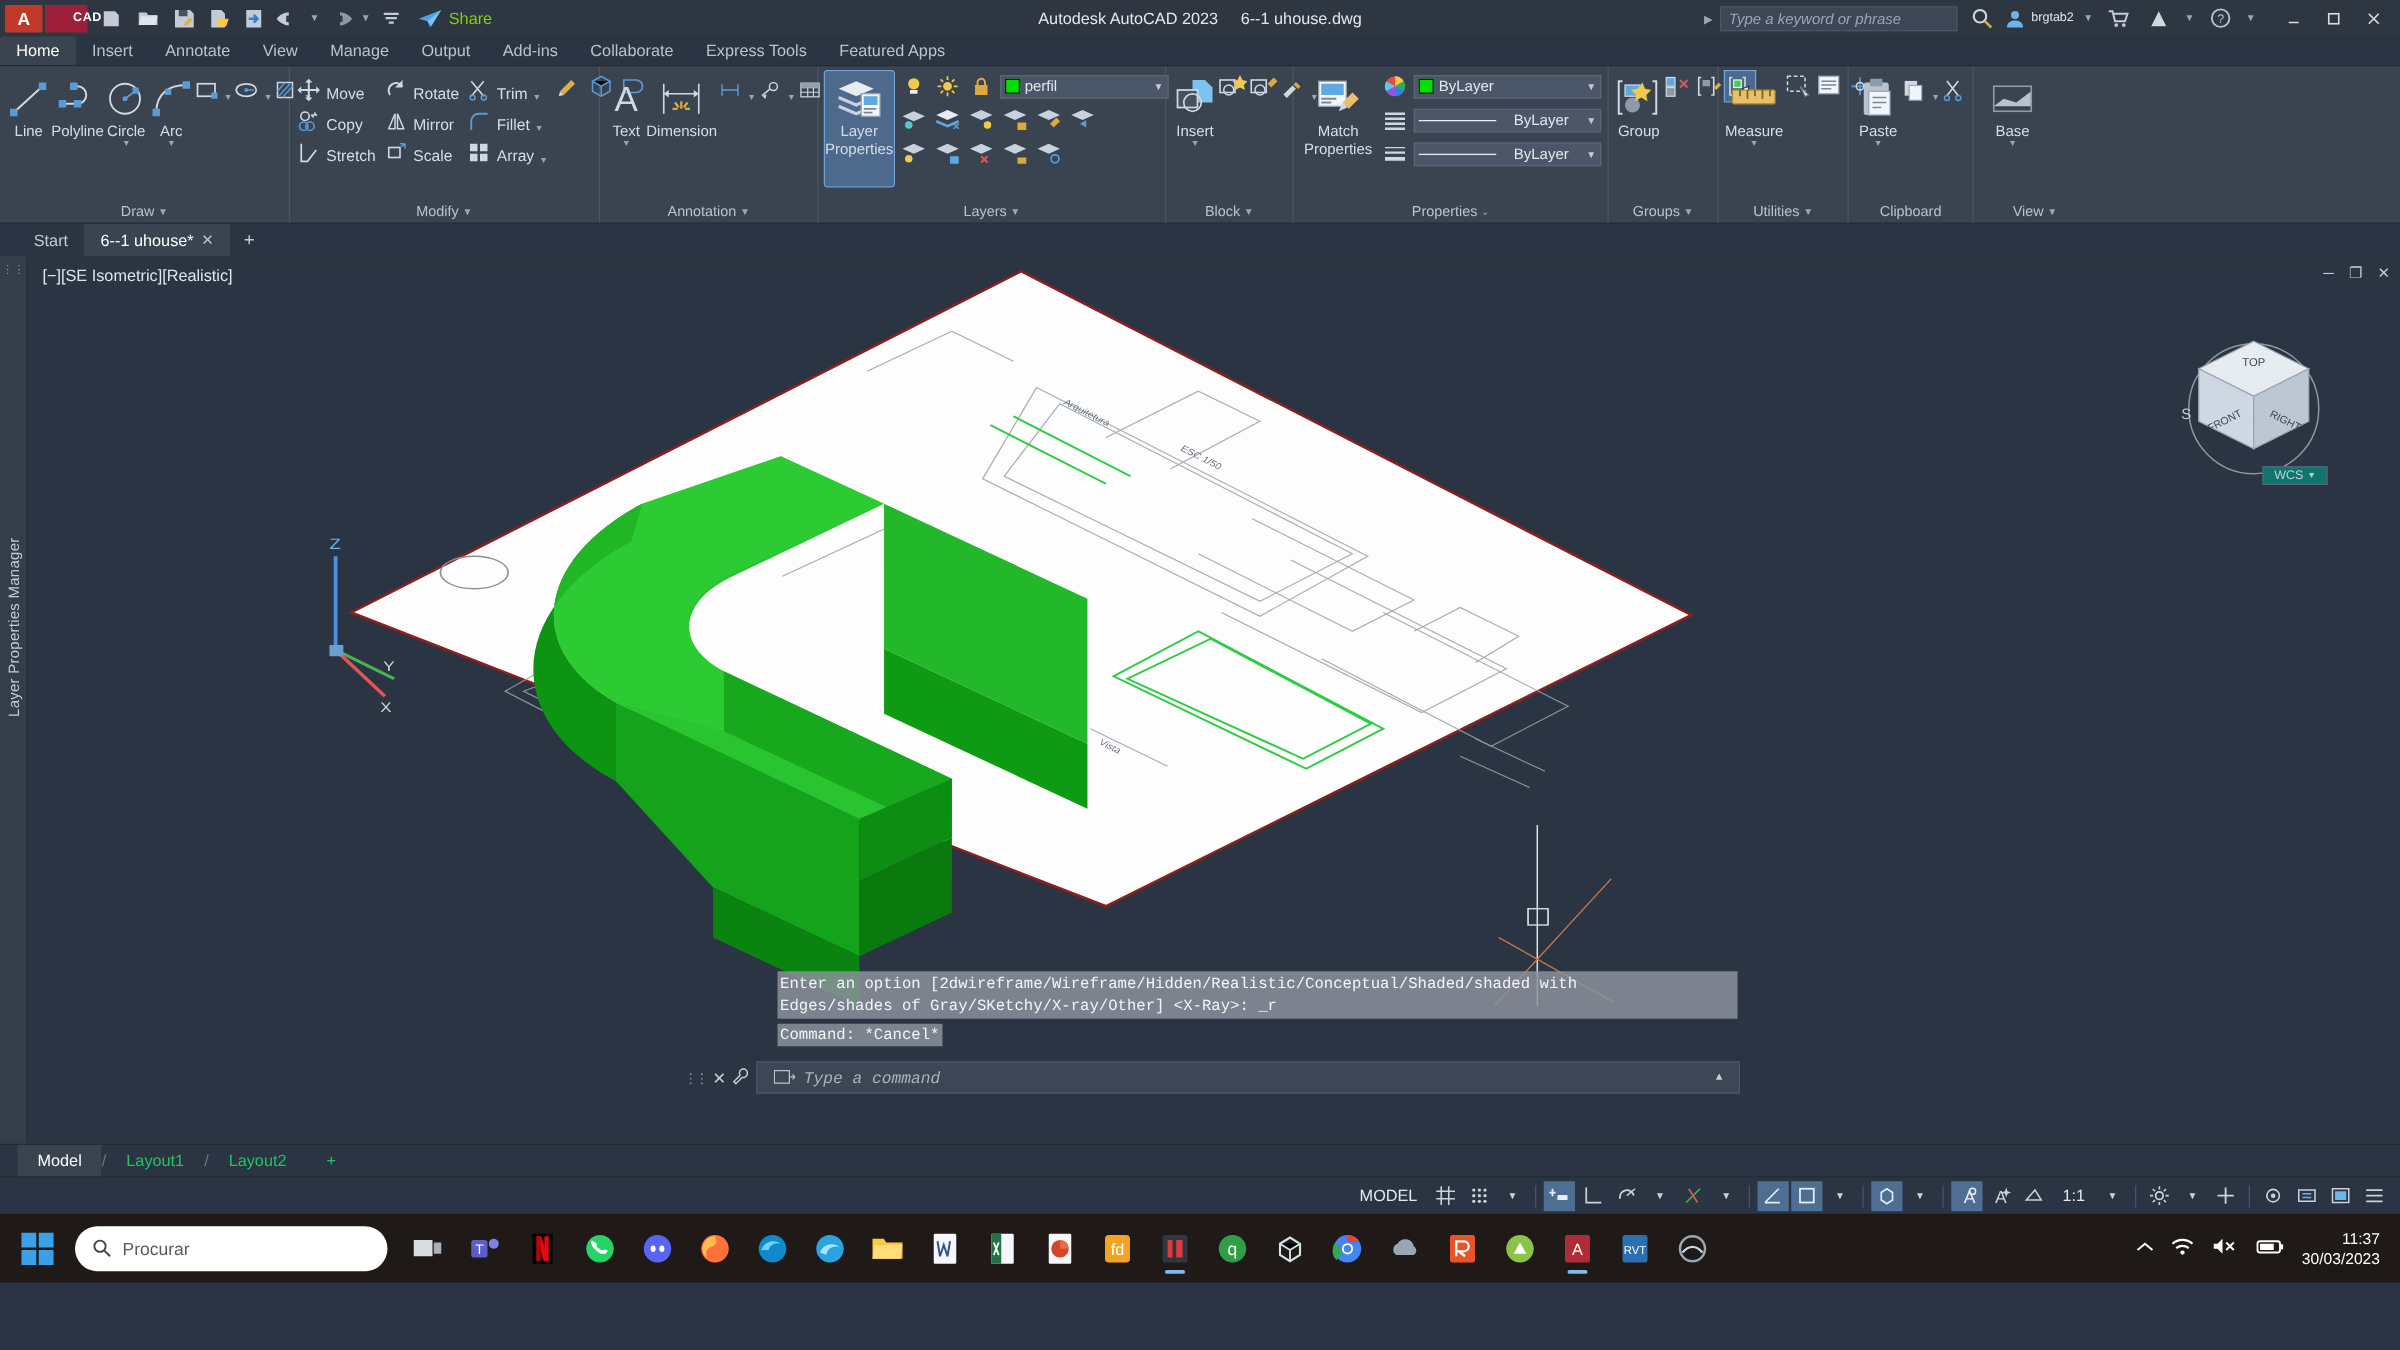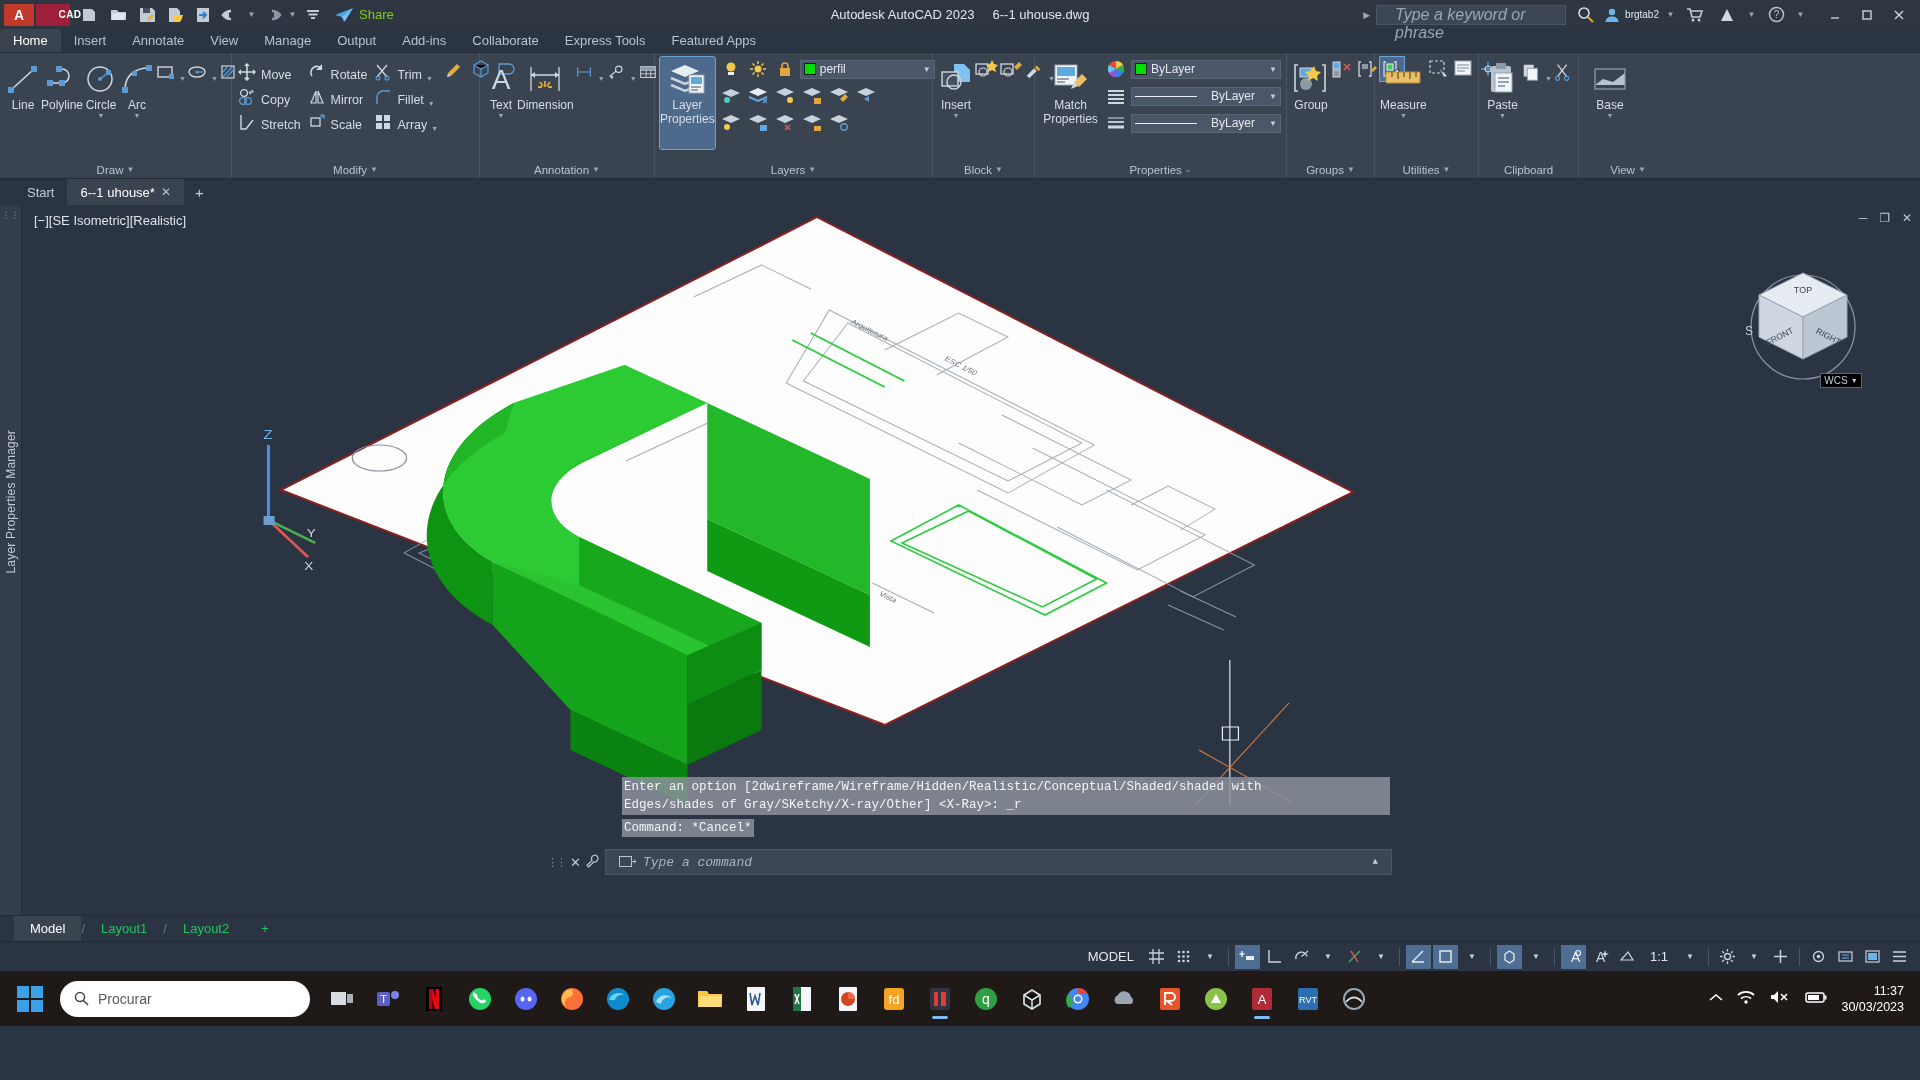--- a/index.html
+++ b/index.html
@@ -38,21 +38,21 @@
     position: absolute; left: 0; right: 0; text-align: center;
     font-size: 13px; color: #e3e8ee; pointer-events: none;
   }
   .title-right {
     margin-left: auto; display: flex; align-items: center; gap: 6px; padding-right: 6px;
     position: relative; z-index: 2;
   }
   .srch-caret { color: #9aa6b4; font-size: 9px; }
   .search-box {
     width: 190px; height: 20px; background: #3c4654; border: 1px solid #4a5566;
-    color: #9aa6b4; font-style: italic; font-size: 16px; padding: 0 18px;
+    color: #9aa6b4; font-style: italic; font-size: 12px; padding: 0 6px;
     line-height: 18px;
   }
   .user-chip { display: flex; align-items: center; gap: 5px; color: #e3e8ee; font-size: 10px; }
   .avatar-ic { width: 16px; height: 16px; }
   .win-btns { display: flex; align-items: center; gap: 2px; margin-left: 8px; }
   .win-btn { width: 30px; height: 24px; display: flex; align-items: center; justify-content: center; color: #c3cbd6; font-size: 12px; }
   
   .ribbon-tabs {
     height: 24px; background: #2b3442; display: flex; align-items: stretch;
     font-size: 13px; border-bottom: 1px solid #222a36;
@@ -119,22 +119,22 @@
   .dock-label {
     writing-mode: vertical-rl; transform: rotate(180deg); color: #c3cbd6; font-size: 12px;
     margin-top: 210px; letter-spacing: .2px; white-space: nowrap;
   }
   .canvas { flex: 1; position: relative; background: #2b3442; overflow: hidden; }
   .vplabel { position: absolute; left: 12px; top: 8px; font-size: 13px; color: #dfe5ec; }
   .vp-btns { position: absolute; right: 8px; top: 6px; display: flex; gap: 12px; color: #c3cbd6; font-size: 12px; }
   
   .viewcube { position: absolute; right: 45px; top: 50px; width: 140px; height: 140px; }
   .wcs-chip {
-    position: absolute; right: 58px; top: 168px; width: 42px; height: 15px;
-    background: #000000; border: 1px solid #5a6576; color: #c3cbd6; font-size: 10px;
+    position: absolute; right: 58px; top: 168px; width: 52px; height: 15px;
+    background: #0f766e; border: 1px solid #5a6576; color: #c3cbd6; font-size: 10px;
     display: flex; align-items: center; justify-content: center; gap: 3px;
   }
   
   .cmd-history {
     position: absolute; left: 600px; bottom: 78px; width: 768px; font-family: "Liberation Mono", monospace;
     font-size: 12.5px; line-height: 18px;
   }
   .cmd-line { background: rgba(140,146,155,.85); color: #f2f5f8; padding: 0 2px; display: inline-block; }
   .cmd-block { background: rgba(140,146,155,.85); color: #f2f5f8; padding: 1px 2px; }
   

